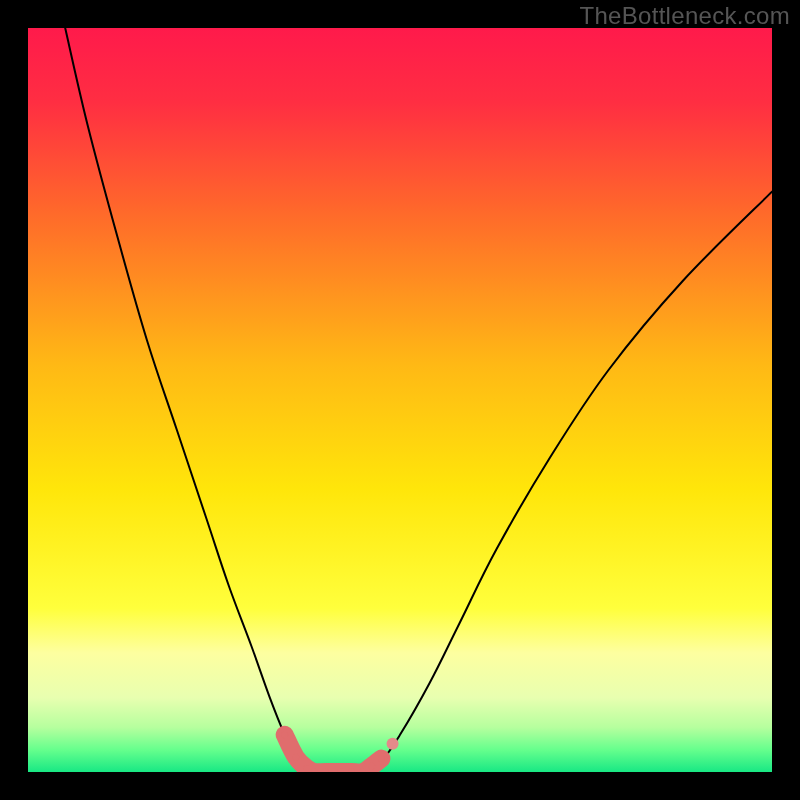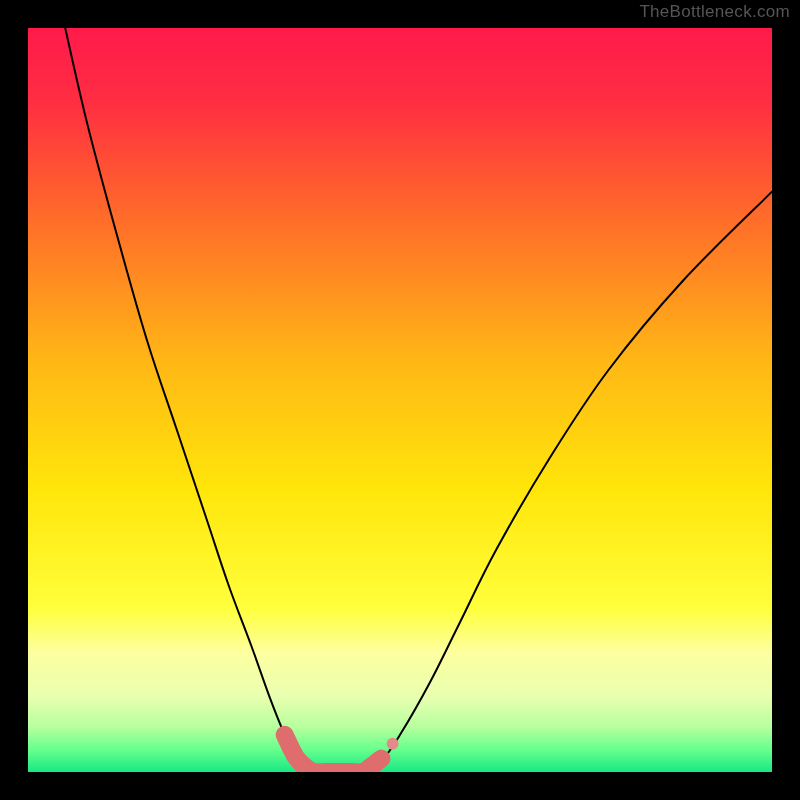--- a/index.html
+++ b/index.html
@@ -14,21 +14,21 @@
     width: 800px;
     height: 800px;
     background: #000;
     position: relative;
   }
   .watermark {
     position: absolute;
     top: 2px;
     right: 10px;
     color: #555;
-    font-size: 17px;
+    font-size: 24px;
     font-weight: 500;
     letter-spacing: 0.3px;
     z-index: 10;
   }
   .plot {
     position: absolute;
     left: 28px;
     top: 28px;
     width: 744px;
     height: 744px;

